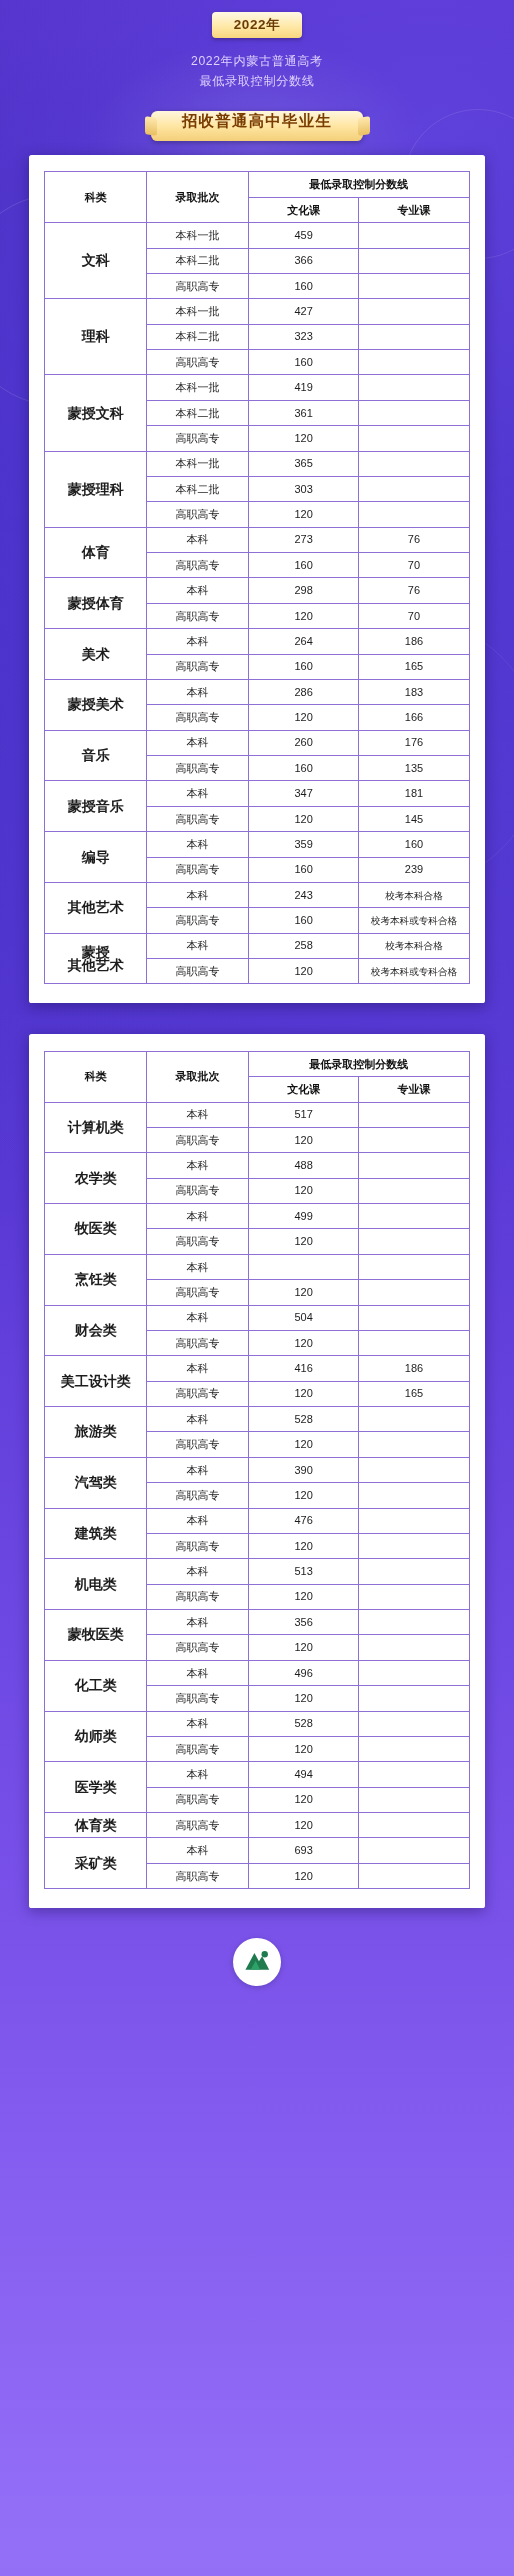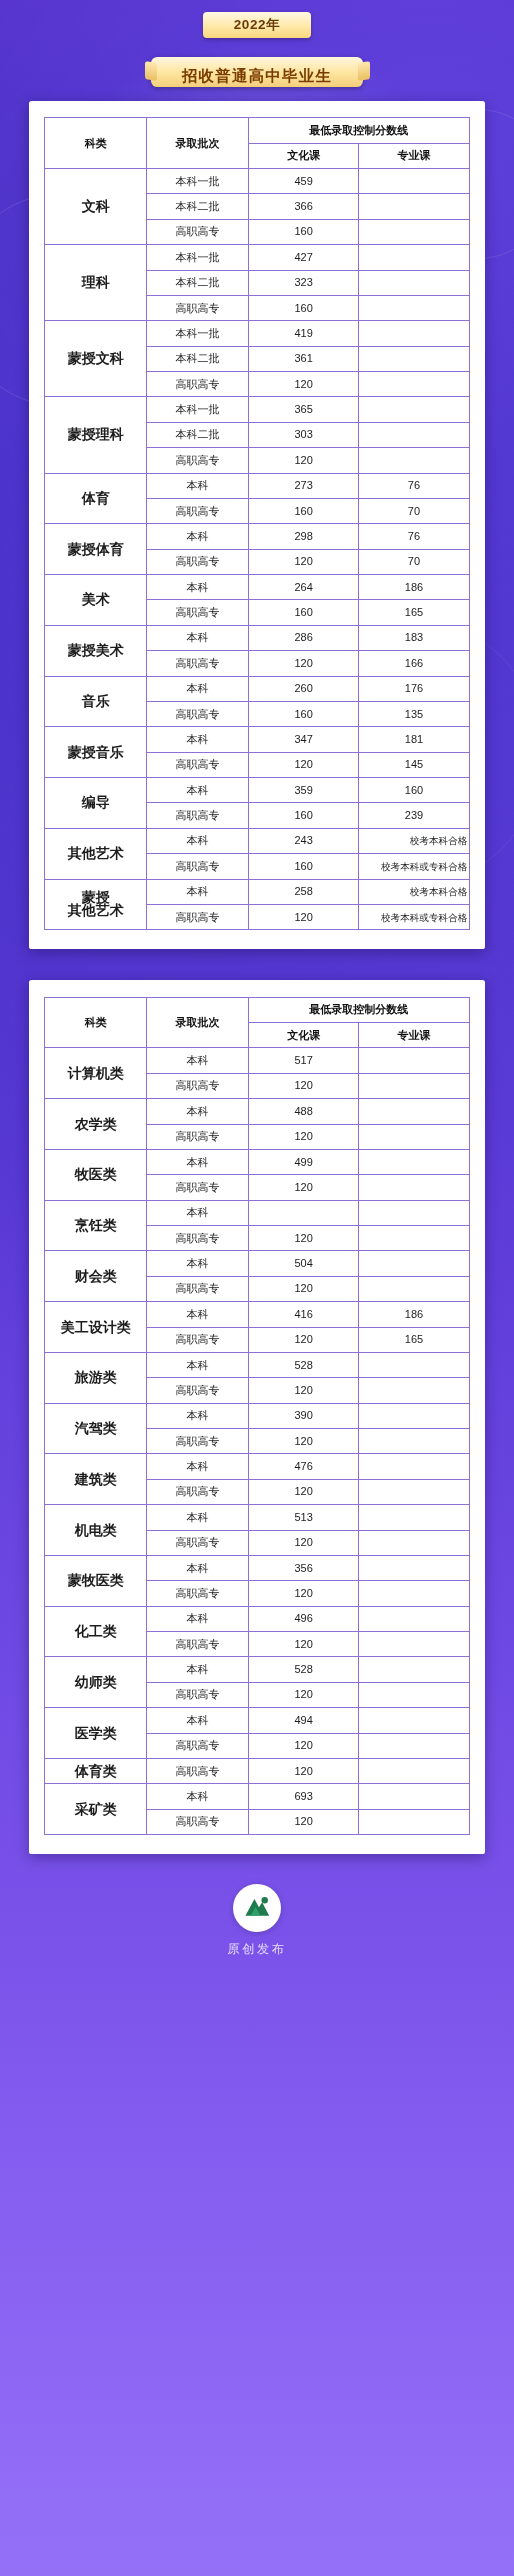--- a/index.html
+++ b/index.html
@@ -23,21 +23,21 @@
   
   .deco{position:absolute;pointer-events:none;}
   .deco-c1{width:212px;height:212px;border-radius:50%;border:0.6px solid rgba(255,255,255,.12);left:-45px;top:193px;}
   .deco-c2{width:148px;height:148px;border-radius:50%;border:0.6px solid rgba(255,255,255,.10);right:-39px;top:109px;}
   .deco-c3{width:270px;height:270px;border-radius:50%;border:0.6px solid rgba(255,255,255,.07);left:270px;top:617px;}
   .deco-glow{width:347px;height:206px;border-radius:50%;background:radial-gradient(ellipse at center,rgba(255,255,255,.12) 0%,rgba(255,255,255,0) 70%);left:84px;top:39px;}
 
   
   .year-pill{
     margin:11.6px auto 0;
-    width:108px;height:26px;
+    width:90px;height:26px;
     border-radius:3.9px;
     background:linear-gradient(180deg,#fff8e5 0%,#ffe9a8 55%,#f7d67e 100%);
     box-shadow:0 1.3px 3.9px rgba(0,0,0,.25);
     display:flex;align-items:center;justify-content:center;
     position:relative;z-index:4;
   }
   .year-pill span{
     color:#6b3b06;font-size:13.5px;font-weight:bold;letter-spacing:0.6px;
   }
   .main-title{
@@ -65,21 +65,21 @@
   }
 
   
   .banner{
     position:relative;z-index:4;
     margin:19px auto 0;
     width:212px;height:30px;
     border-radius:6.4px;
     background:linear-gradient(180deg,#fff6de 0%,#ffe6a3 50%,#f3cf79 100%);
     box-shadow:0 1.9px 5.1px rgba(0,0,0,.28);
-    display:flex;align-items:flex-end;justify-content:center;
+    display:flex;align-items:flex-start;justify-content:center;
   }
   .banner:before,.banner:after{
     content:"";position:absolute;top:5.8px;width:11.6px;height:18px;
     background:linear-gradient(180deg,#ffe9b0,#e9bf62);
     border-radius:2.6px;
   }
   .banner:before{left:-6.4px;transform:skewY(8deg);}
   .banner:after{right:-6.4px;transform:skewY(-8deg);}
   .banner span{
     position:relative;z-index:2;
@@ -111,21 +111,21 @@
     height:18px;
     line-height:13px;
     font-weight:normal;
   }
   thead th{
     font-weight:bold;
     font-size:11px;
     color:#111;
   }
   td.cat{font-size:14px;font-weight:bold;}
-  td.small{font-size:9.6px;text-align:right;}
+  td.small{font-size:9.6px;}
   .col-cat{width:24%;}
   .col-batch{width:24%;}
   .col-wen{width:26%;}
   .col-zhuan{width:26%;}
 
   
   .footer{
     position:relative;z-index:4;
     margin-top:30px;
     padding-bottom:26px;
@@ -150,20 +150,24 @@
   <div class="deco deco-glow"></div>
   <div class="deco deco-c1"></div>
   <div class="deco deco-c2"></div>
   <div class="deco deco-c3"></div>
 
   <div class="year-pill">
     <span>2022年</span>
   </div>
 
 
+  <div class="subtitle">
+    <div>2022年内蒙古普通高考</div>
+    <div>最低录取控制分数线</div>
+  </div>
 
   <div class="banner">
     <span>招收普通高中毕业生</span>
   </div>
 
   <div class="card">
     <table>
       <colgroup>
         <col class="col-cat">
           <col class="col-batch">
@@ -549,16 +553,15 @@
 
   <div class="footer">
     <div class="logo">
       <svg width="36" height="36" viewBox="0 0 56 56" aria-hidden="true">
         <circle cx="28" cy="28" r="26" fill="#ffffff"></circle>
         <path d="M10 40 L24 14 L31 27 L36 19 L47 40 Z" fill="#1f7a4d"></path>
         <path d="M18 40 L26 26 L33 40 Z" fill="#2ea06a"></path>
         <circle cx="40" cy="16" r="5" fill="#1f7a4d"></circle>
       </svg>
     </div>
-    <div class="f2">原创发布</div>
   </div>
 </div>
 
 
 </body></html>

